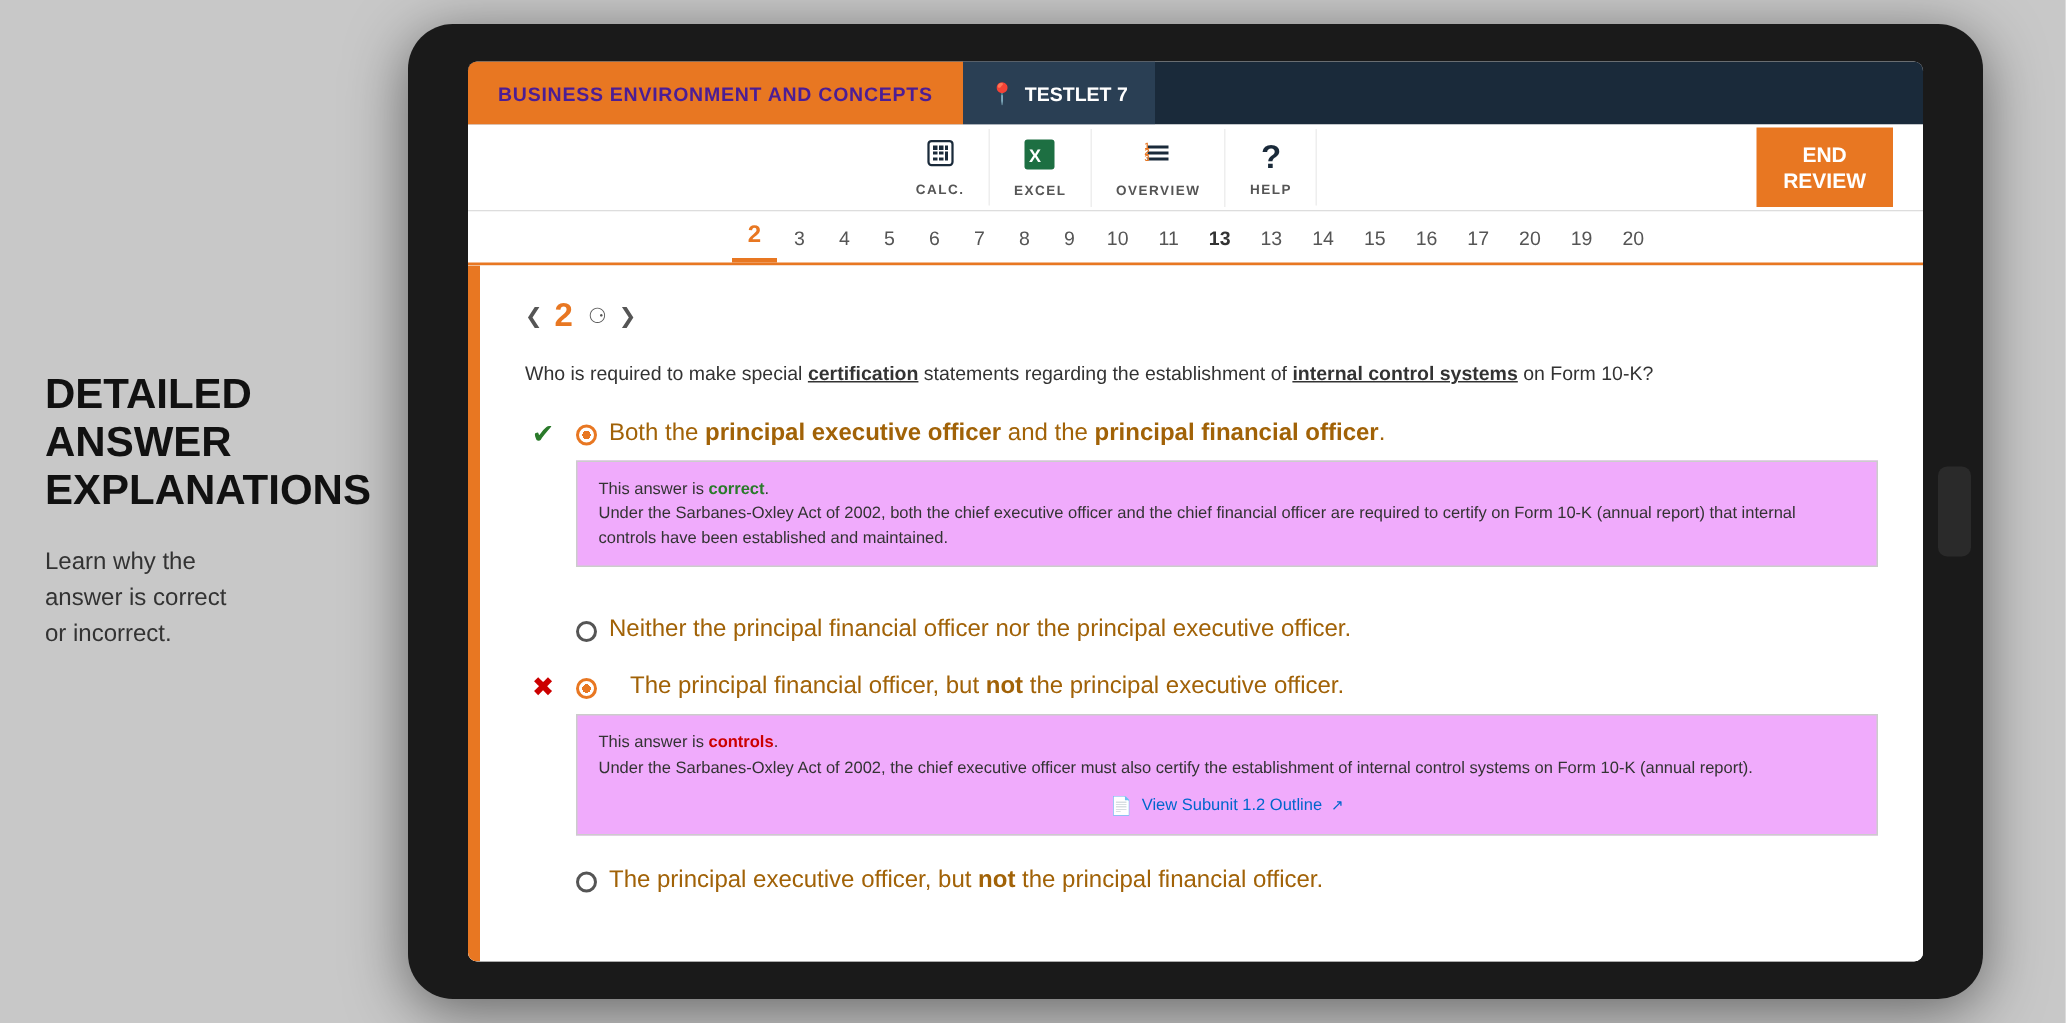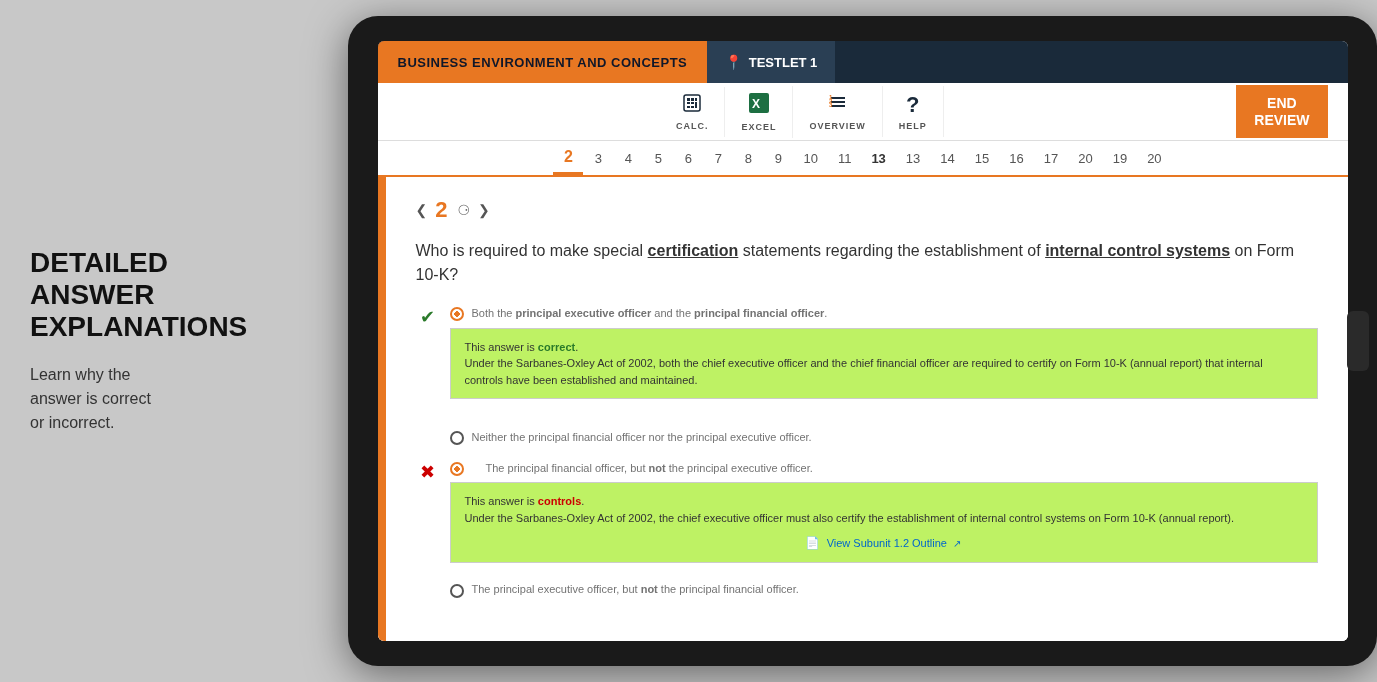--- a/index.html
+++ b/index.html
@@ -17,21 +17,21 @@
     .outer-wrapper {
       display: flex;
       align-items: center;
       width: 1377px;
       height: 682px;
       position: relative;
     }
 
     
     .left-panel {
-      width: 348px;
+      width: 272px;
       padding: 20px 30px;
       flex-shrink: 0;
     }
     .left-panel .title {
       font-size: 28px;
       font-weight: 900;
       line-height: 1.15;
       color: #111;
       margin-bottom: 20px;
     }
@@ -78,21 +78,21 @@
 
     
     .top-bar {
       display: flex;
       align-items: stretch;
       height: 42px;
       background: #1a2a3a;
     }
     .top-bar .subject-title {
       background: #e87722;
-      color: #0f172a;
+      color: #4c1d95;
       font-weight: 700;
       font-size: 13px;
       padding: 0 20px;
       display: flex;
       align-items: center;
       letter-spacing: 0.5px;
     }
     .top-bar .testlet-tab {
       background: #2a3f54;
       color: #fff;
@@ -226,21 +226,21 @@
       color: #555;
       cursor: pointer;
     }
     .q-indicator .flag-icon {
       font-size: 14px;
       color: #555;
       margin-left: 2px;
     }
 
     .question-text {
-      font-size: 16px;
+      font-size: 13px;
       color: #333;
       margin-bottom: 18px;
       line-height: 1.5;
     }
     .question-text strong {
       text-decoration: underline;
       font-weight: 700;
     }
 
     
@@ -276,31 +276,31 @@
       border: 2px solid #555;
       flex-shrink: 0;
       margin-top: 2px;
     }
     .radio-btn.selected {
       border: 2px solid #e87722;
       background: radial-gradient(circle, #e87722 40%, transparent 40%);
     }
 
     .answer-text {
-      font-size: 11px;
-      color: #737373;
+      font-size: 16px;
+      color: #a16207;
       line-height: 1.5;
     }
     .answer-text strong {
       font-weight: 700;
     }
 
     .explanation-box {
       border: 1px solid #ccc;
-      background: #bef264;
+      background: #f0abfc;
       padding: 10px 14px;
       margin-top: 6px;
       font-size: 11px;
       color: #333;
       line-height: 1.5;
       margin-bottom: 4px;
     }
     .explanation-box .correct-label {
       color: #2a7a2a;
       font-weight: 700;
@@ -347,21 +347,21 @@
 
   <div class="tablet">
     <div class="tablet-button"></div>
 
     <div class="tablet-screen">
 
       <div class="top-bar">
         <div class="subject-title">BUSINESS ENVIRONMENT AND CONCEPTS</div>
         <div class="testlet-tab">
           <span class="pin-icon">📍</span>
-          <span>TESTLET 1</span>
+          <span>TESTLET 7</span>
         </div>
         <div class="spacer"></div>
       </div>
 
       <div class="toolbar">
         <div class="toolbar-spacer"></div>
         <div class="toolbar-btn">
           <span class="btn-icon"><svg width="20" height="20" viewBox="0 0 20 20">
                 <rect x="2" y="2" width="16" height="16" rx="2" fill="none" stroke="#1a2a3a" stroke-width="1.5"></rect>
                 <rect x="5" y="5" width="3" height="3" fill="#1a2a3a"></rect>
@@ -479,21 +479,21 @@
                   <span class="doc-icon">📄</span>
                   <span>View Subunit 1.2 Outline</span>
                   <span class="ext-icon">↗</span>
                 </div>
               </div>
             </div>
           </div>
 
           <div class="answer-option">
             <div class="answer-marker"></div>
-            <div style="display:flex; align-items:flex-end; gap:8px;">
+            <div style="display:flex; align-items:center; gap:8px;">
               <div class="radio-btn"></div>
               <div class="answer-text">The principal executive officer, but <strong>not</strong> the principal financial officer.</div>
             </div>
           </div>
 
         </div>
       </div>
 
     </div>
   </div>

